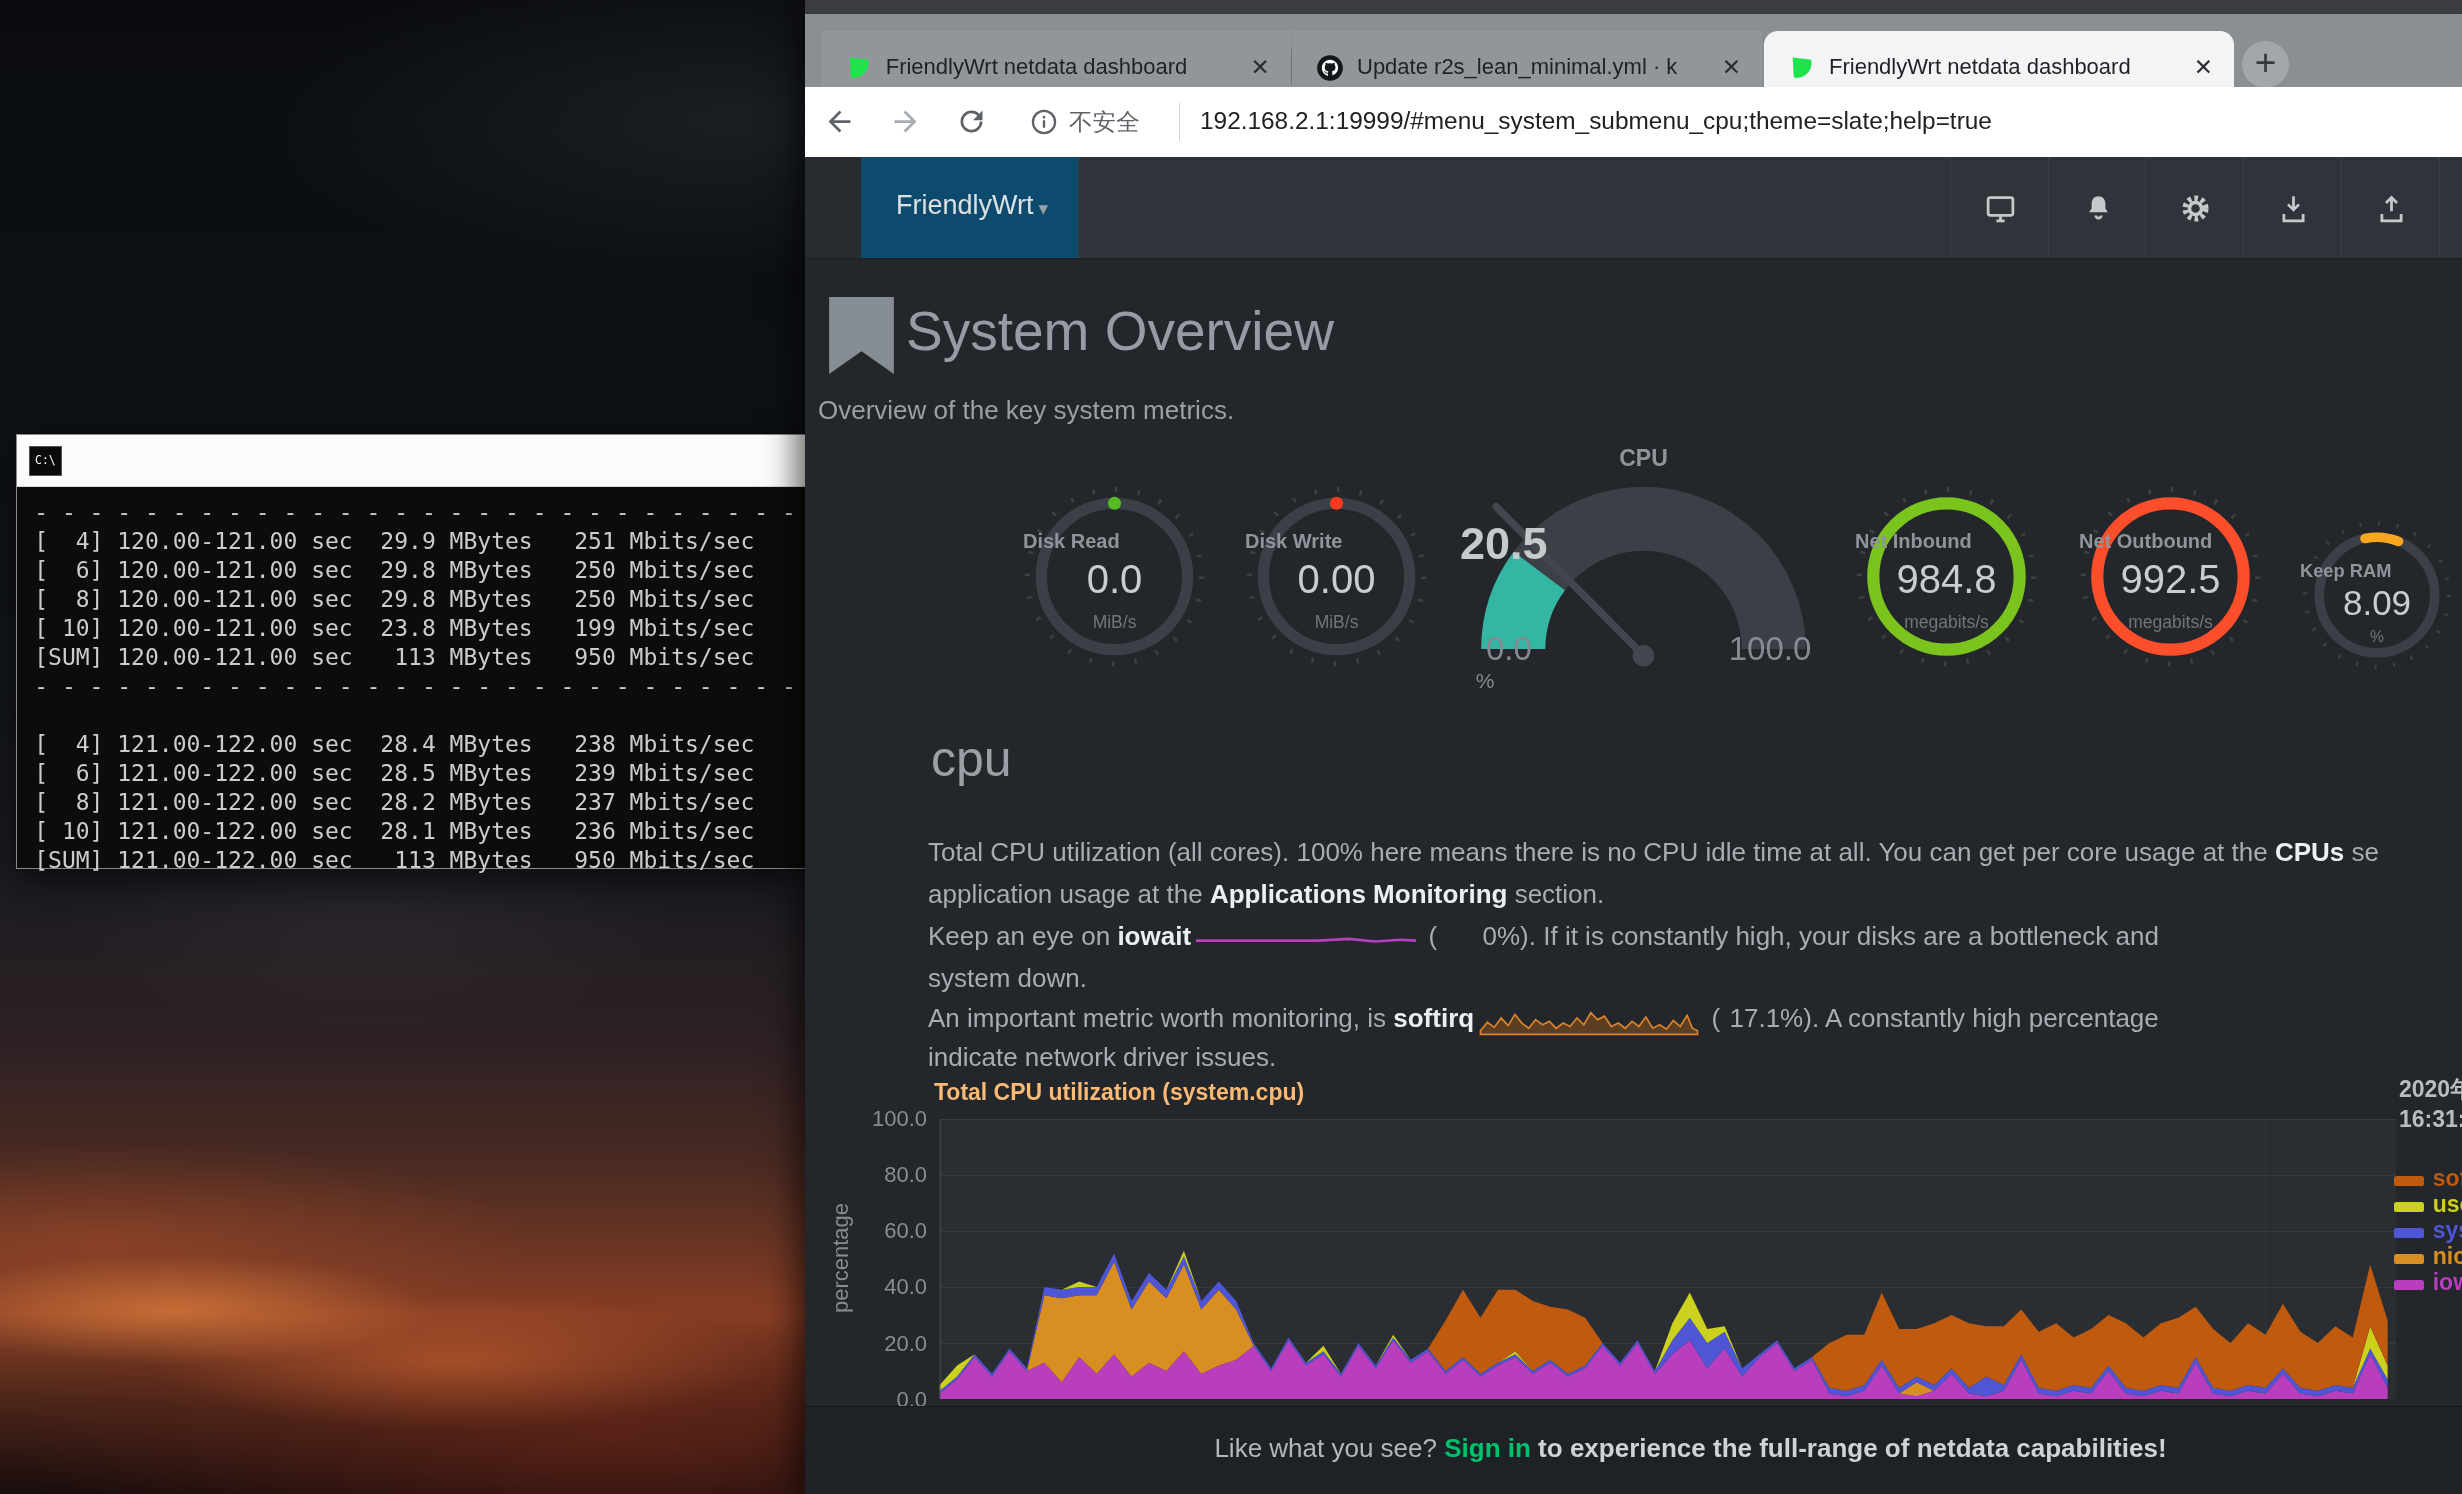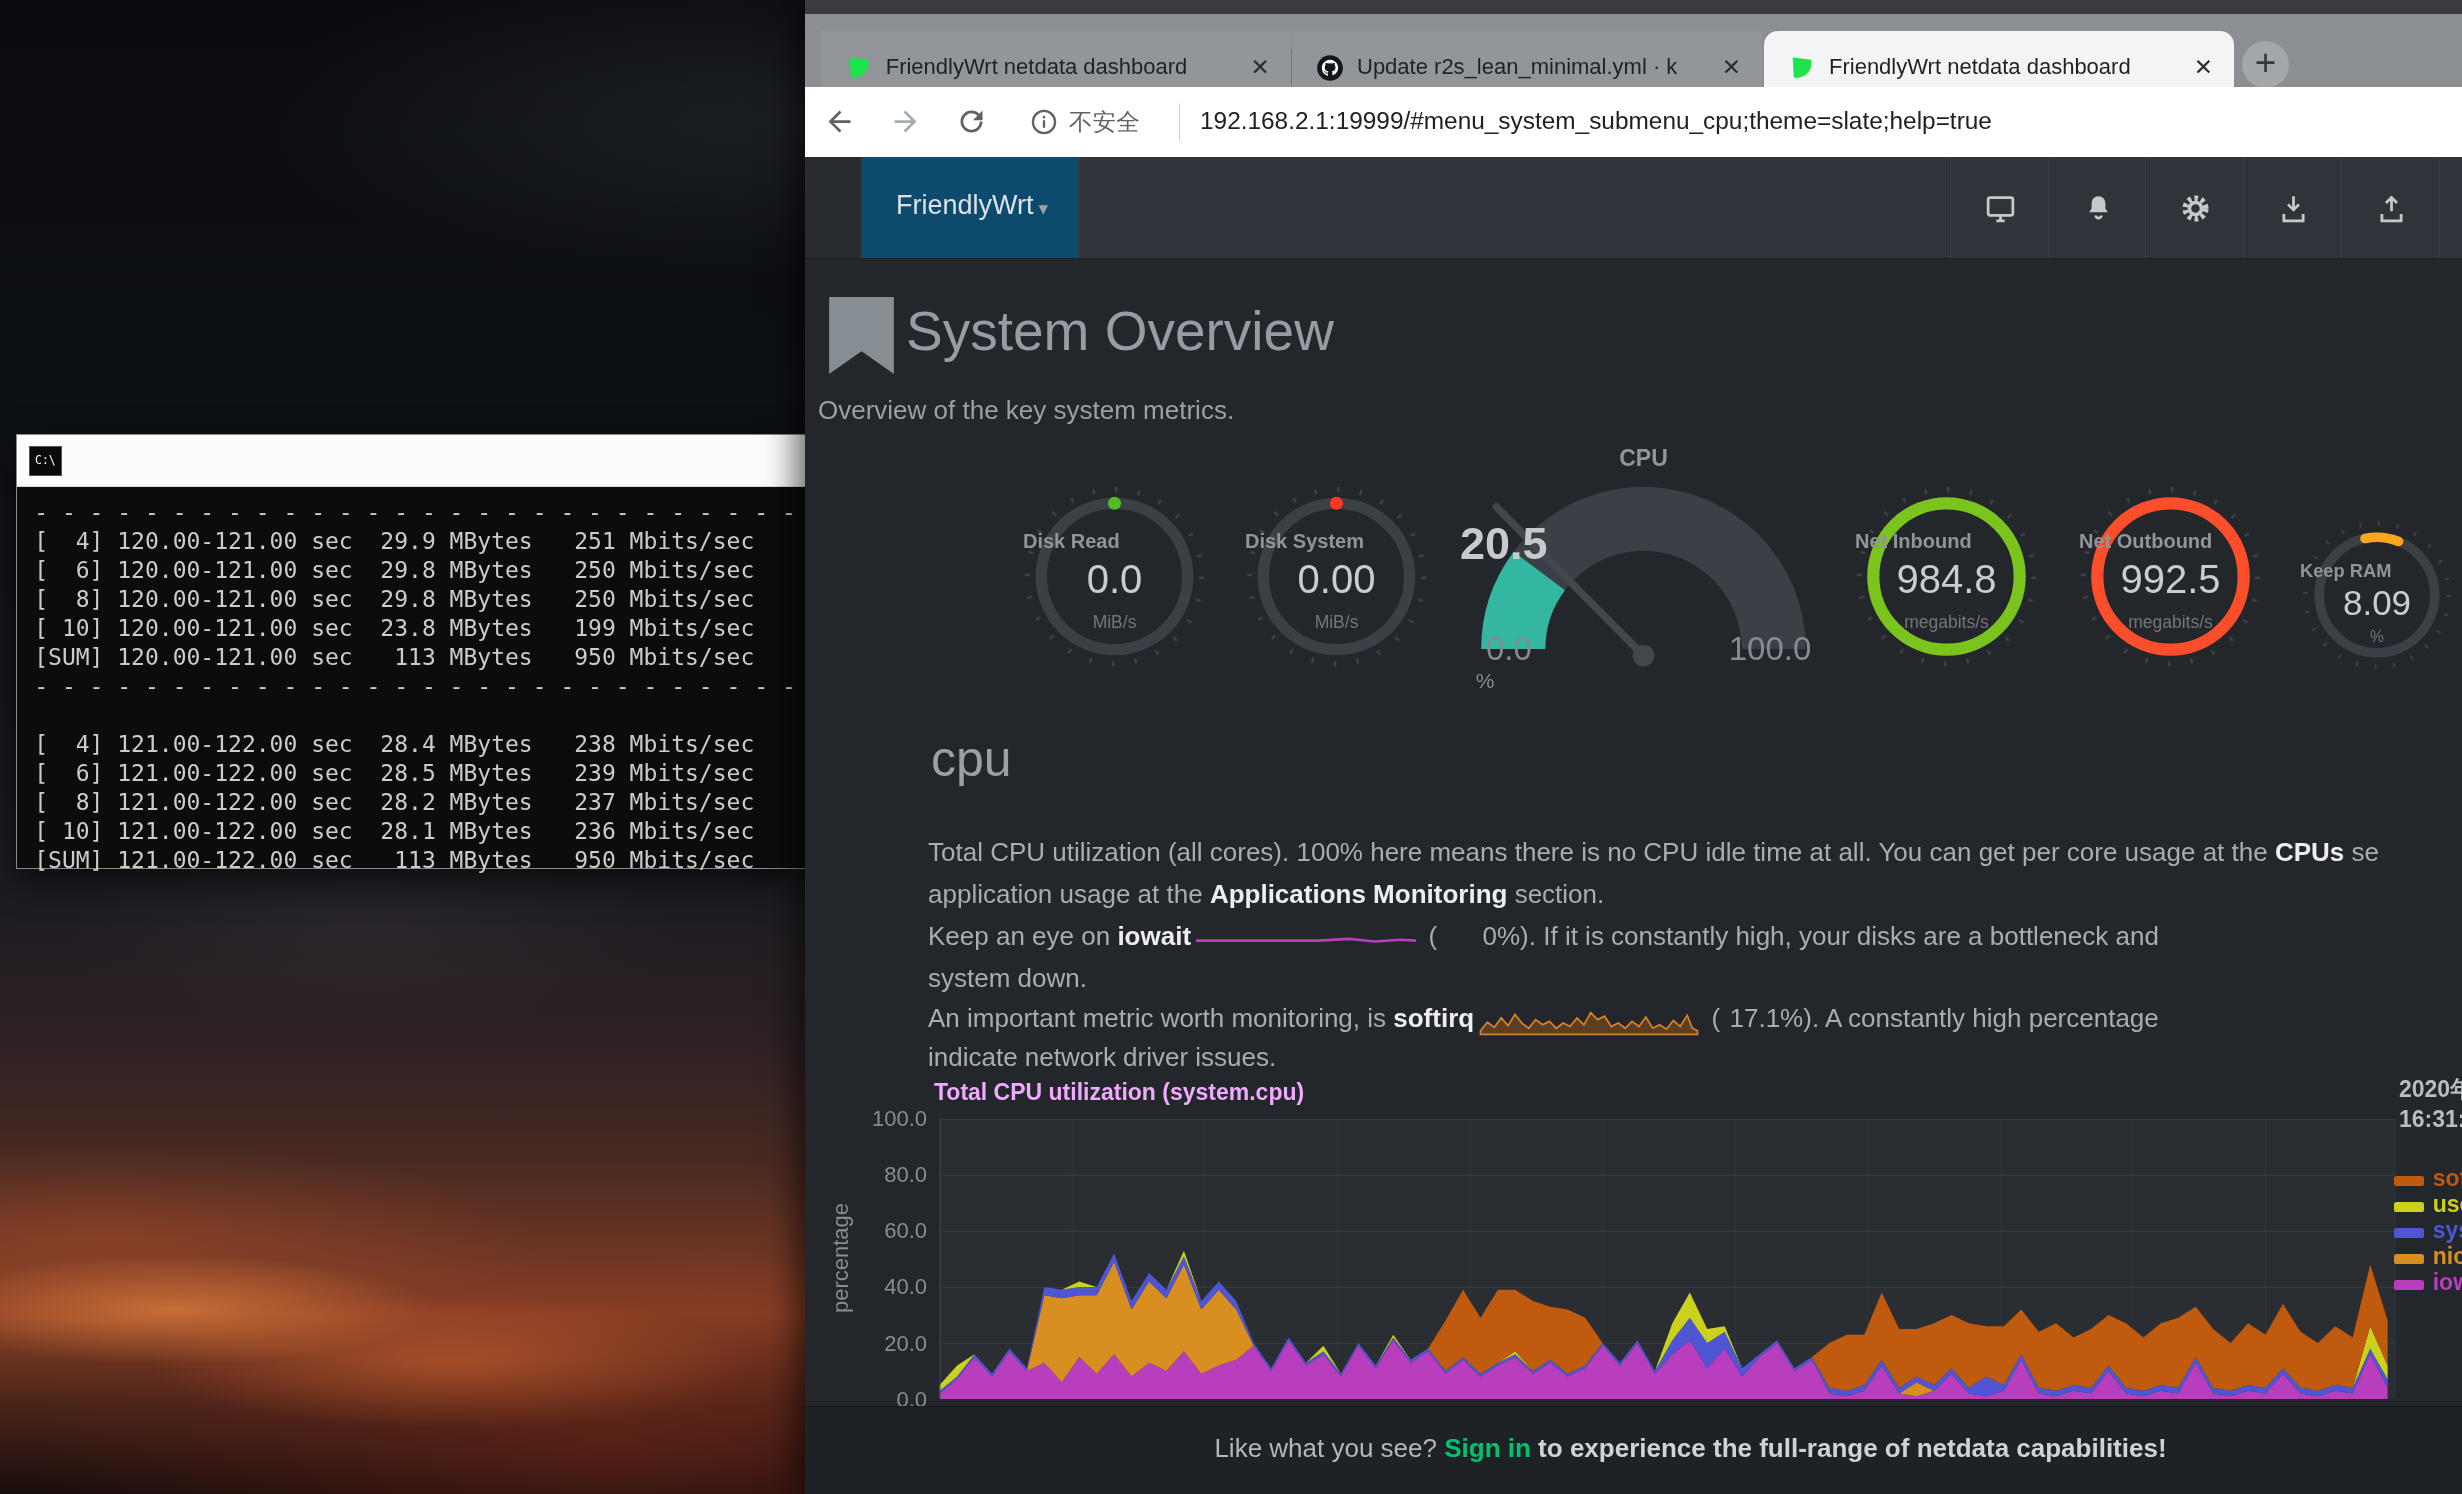--- a/index.html
+++ b/index.html
@@ -65,21 +65,21 @@
   .cpu-min{position:absolute;left:26px;top:185px;font-size:33px;color:#858B91;}
   .cpu-max{position:absolute;right:15.7px;top:185px;font-size:33px;color:#858B91;}
   .cpu-pct{position:absolute;left:15.7px;top:224px;font-size:21px;color:#858B91;}
   .sec-title{position:absolute;left:126px;top:730px;font-size:50px;color:#9AA0A5;}
   .desc-wrap{position:absolute;left:123px;top:837px;width:1534px;height:262px;overflow:hidden;font-size:26px;color:#A8ADB3;}
   .desc-line{position:absolute;left:0;white-space:nowrap;}
   .desc-line b{color:#ECEEF0;}
   .spark{vertical-align:middle;margin:0 5.2px;}
   .paren{margin-left:7px;}
   .spark-val{display:inline-block;width:83px;text-align:right;}
-  .chart-title{position:absolute;left:129px;top:1079px;font-size:23px;font-weight:bold;color:#f0abfc;white-space:nowrap;}
+  .chart-title{position:absolute;left:129px;top:1079px;font-size:23px;font-weight:bold;color:#fdba74;white-space:nowrap;}
   .chart-date{position:absolute;left:1594px;top:1074px;font-size:23px;font-weight:bold;color:#B9BDC1;line-height:30px;white-space:nowrap;}
   .chart-ylabel{position:absolute;left:-52px;top:1245px;width:175px;text-align:center;font-size:22px;color:#878D93;transform:rotate(-90deg);}
   .ytick{position:absolute;left:52px;width:70px;text-align:right;font-size:22px;color:#878D93;}
   #cpu-chart-svg{position:absolute;left:134px;top:1119px;}
   #chart-legend{position:absolute;left:1589px;top:1167px;white-space:nowrap;}
   .legend-row{height:26px;line-height:23px;}
   .legend-swatch{display:inline-block;width:30px;height:10.5px;border-radius:2.6px;margin-right:8.7px;}
   .legend-label{font-size:23px;font-weight:bold;}
   .nd-footer{position:absolute;left:0;top:1406px;width:100%;height:88px;background:#1E2226;border-top:0.9px solid #15181B;}
   .nd-footer .ftext{position:absolute;left:0;top:26px;width:100%;text-align:center;padding-left:114px;box-sizing:border-box;font-size:26px;color:#B3B7BB;white-space:nowrap;}
@@ -232,21 +232,21 @@
       <div class="g-name" style="top:45px">Disk Read</div>
       <div class="g-value" style="top:72px">0.0</div>
       <div class="g-unit" style="top:127px">MiB/s</div>
     </div>
     <div class="gauge" style="left:440px;top:485px;width:183px;height:183px">
       <svg viewBox="0 0 210 210" width="183" height="183">
         <circle class="ticks" cx="105" cy="105" r="100"></circle>
         <circle class="ringbg" cx="105" cy="105" r="84"></circle>
         <circle cx="105" cy="21" r="7.5" style="fill: rgb(248, 58, 31);"></circle>
       </svg>
-      <div class="g-name" style="top:45px">Disk System</div>
+      <div class="g-name" style="top:45px">Disk Write</div>
       <div class="g-value" style="top:72px">0.00</div>
       <div class="g-unit" style="top:127px">MiB/s</div>
     </div>
 
     <div class="gauge" style="left:655px;top:445px;width:367px;height:262px">
       <div class="cpu-name">CPU</div>
       <svg viewBox="0 0 440 310" width="367" height="258" style="position:absolute;left:0;top:-4.4px">
         <path d="M25 250 A195 195 0 0 1 415 250 L338 250 A118 118 0 0 0 102 250 Z" fill="#3A4046"></path>
         <path d="M25 250 A195 195 0 0 1 64 133 L125.6 179.2 A118 118 0 0 0 102 250 Z" style="fill: rgb(52, 183, 162);"></path>
         <line x1="220" y1="258" x2="43" y2="79" stroke="#41474D" stroke-width="9" stroke-linecap="round"></line>

